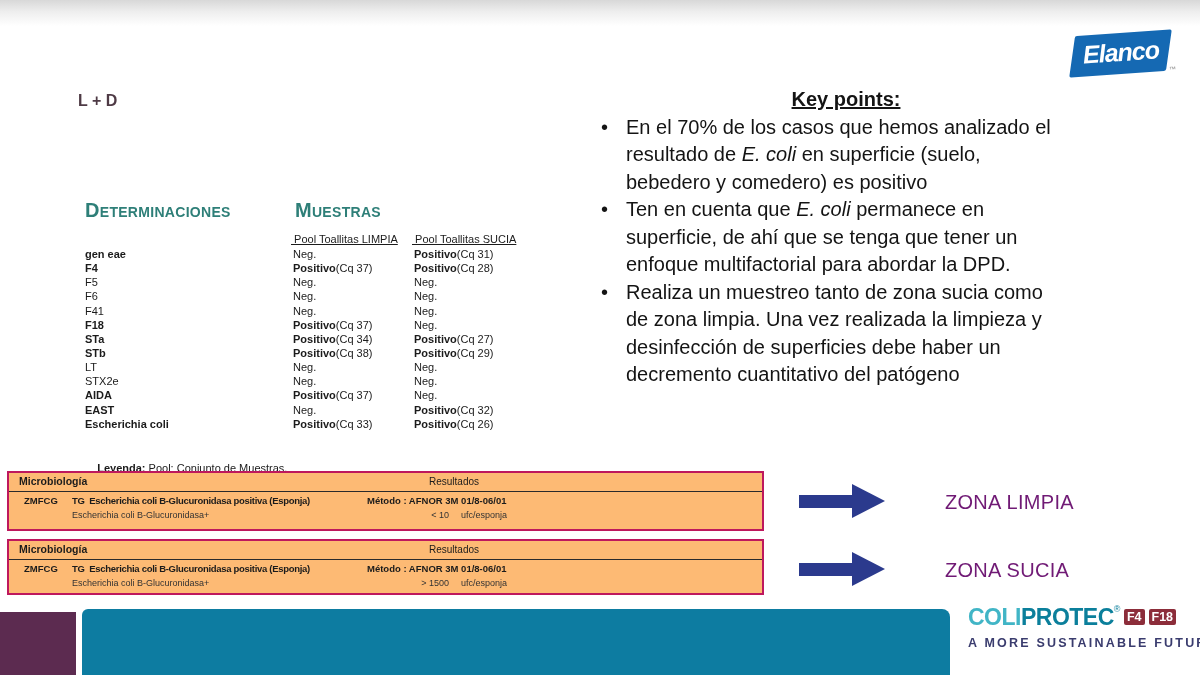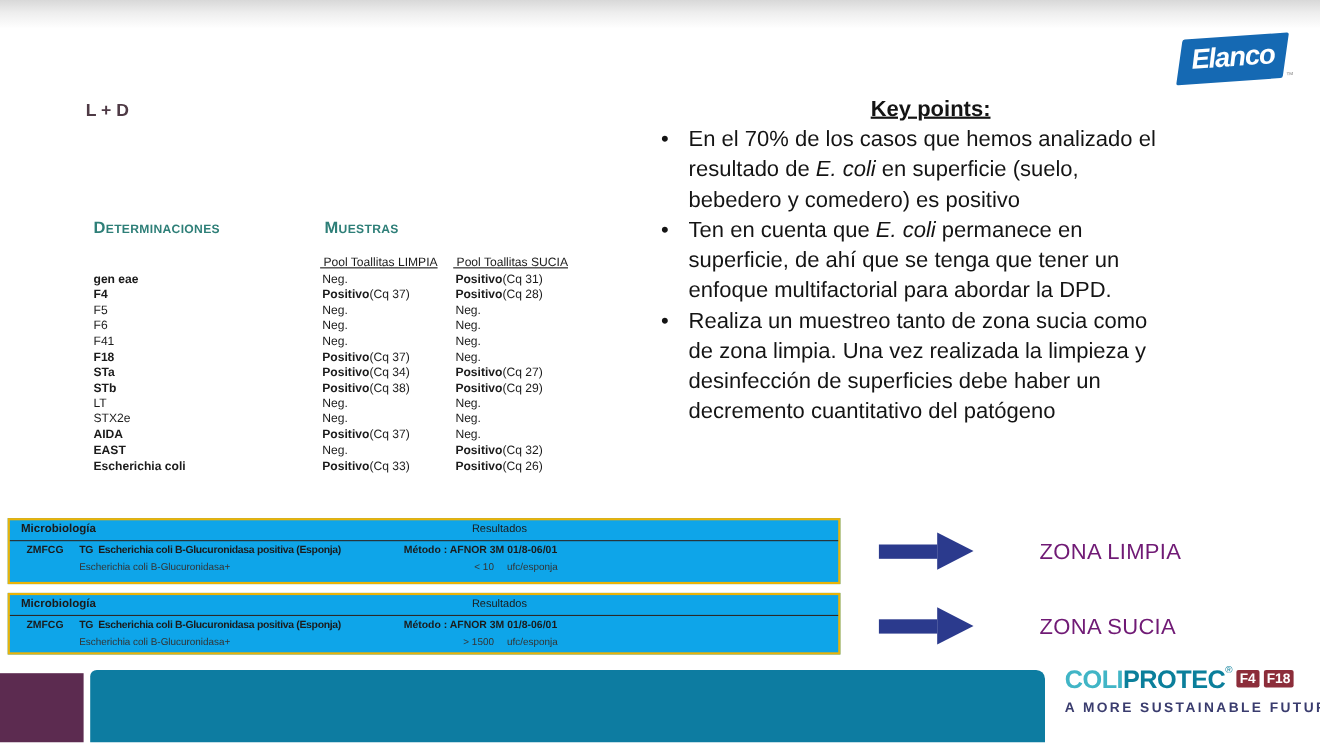--- a/index.html
+++ b/index.html
@@ -25,35 +25,35 @@
   .elanco .tm { position:absolute; right:-10px; bottom:-2px; font-size:7px; color:#8a8a8a;
     transform:skewX(12deg); font-style:normal; }
 
   
   .kp { position:absolute; left:596px; top:86px; width:500px; font-size:20px; line-height:27.5px; color:#141414; }
   .kp-title { font-weight:bold; text-decoration:underline;text-align:center; }
   .kp-bullet { position:relative; padding-left:30px; white-space:pre-wrap; }
   .kp-bullet::before { content:"\2022"; position:absolute; left:5px; }
 
   
-  .dhead { position:absolute; font-variant:small-caps; font-weight:bold; font-size:15px;
+  .dhead { position:absolute; font-variant:small-caps; font-weight:bold; font-size:20px;
     color:var(--teal-header); letter-spacing:0.3px; }
   .d1 { left:85px; top:199px; }
   .d2 { left:295px; top:199px; }
   .shead { position:absolute; top:233px; font-size:11px; text-decoration:underline; white-space:pre; }
   .s1 { left:291px; } .s2 { left:412px; }
   .results-rows { position:absolute; left:85px; top:248px; font-size:11px; }
   .rrow { position:relative; height:14.15px; white-space:pre; }
   .rrow .det { position:absolute; left:0; }
   .rrow .limpia { position:absolute; left:208px; }
   .rrow .sucia { position:absolute; left:329px; }
   .legend { position:absolute; left:85px; top:450px; font-size:11px; white-space:pre-wrap; }
 
   
-  .micro { position:absolute; left:7px; width:757px; border:2px solid #eab308; background:#0ea5e9; }
+  .micro { position:absolute; left:7px; width:757px; border:2px solid #be185d; background:#fdba74; }
   #micro1 { top:471px; height:60px; }
   #micro2 { top:539px; height:56px; }
   .micro span { position:absolute; white-space:pre; }
   .micro .headline { position:absolute; left:0; right:0; top:18px; border-top:1.5px solid #2a2a2a; }
   .micro .ml { left:10px; top:2px; font-size:10.5px; font-weight:bold; }
   .micro .mr { left:420px; top:3px; font-size:10px; }
   .micro .code { left:15px; top:22px; font-size:9.5px; font-weight:bold; }
   .micro .test { left:63px; top:22px; font-size:9.5px; font-weight:bold; letter-spacing:-0.3px; }
   .micro .method { left:338px; top:22px; font-size:9.5px; font-weight:bold;margin-left:20px; }
   .micro .analyte { left:63px; top:37px; font-size:9px; color:#333; }
@@ -125,20 +125,23 @@
       <div class="rrow"><span class="det">F41</span><span class="limpia">Neg.</span><span class="sucia">Neg.</span></div>
       <div class="rrow"><span class="det"><b>F18</b></span><span class="limpia"><b>Positivo</b>(Cq 37)</span><span class="sucia">Neg.</span></div>
       <div class="rrow"><span class="det"><b>STa</b></span><span class="limpia"><b>Positivo</b>(Cq 34)</span><span class="sucia"><b>Positivo</b>(Cq 27)</span></div>
       <div class="rrow"><span class="det"><b>STb</b></span><span class="limpia"><b>Positivo</b>(Cq 38)</span><span class="sucia"><b>Positivo</b>(Cq 29)</span></div>
       <div class="rrow"><span class="det">LT</span><span class="limpia">Neg.</span><span class="sucia">Neg.</span></div>
       <div class="rrow"><span class="det">STX2e</span><span class="limpia">Neg.</span><span class="sucia">Neg.</span></div>
       <div class="rrow"><span class="det"><b>AIDA</b></span><span class="limpia"><b>Positivo</b>(Cq 37)</span><span class="sucia">Neg.</span></div>
       <div class="rrow"><span class="det"><b>EAST</b></span><span class="limpia">Neg.</span><span class="sucia"><b>Positivo</b>(Cq 32)</span></div>
       <div class="rrow"><span class="det"><b>Escherichia coli</b></span><span class="limpia"><b>Positivo</b>(Cq 33)</span><span class="sucia"><b>Positivo</b>(Cq 26)</span></div>
     </div>
+  <div class="legend">
+    <b>Leyenda:</b><span> Pool: Conjunto de Muestras.</span>
+  </div>
 
   <div class="micro" id="micro1">
     <span class="ml">Microbiología</span>
     <span class="mr">Resultados</span>
     <div class="headline"></div>
     <span class="code">ZMFCG</span>
     <span class="test">TG  Escherichia coli B-Glucuronidasa positiva (Esponja)</span>
     <span class="method">Método : AFNOR 3M 01/8-06/01</span>
     <span class="analyte">Escherichia coli B-Glucuronidasa+</span>
     <span class="result">&lt; 10</span>

